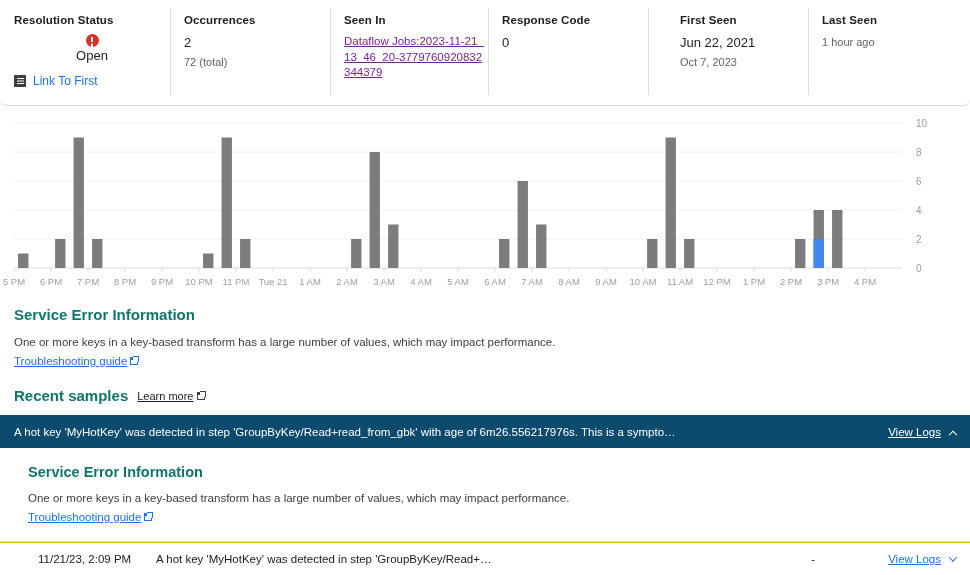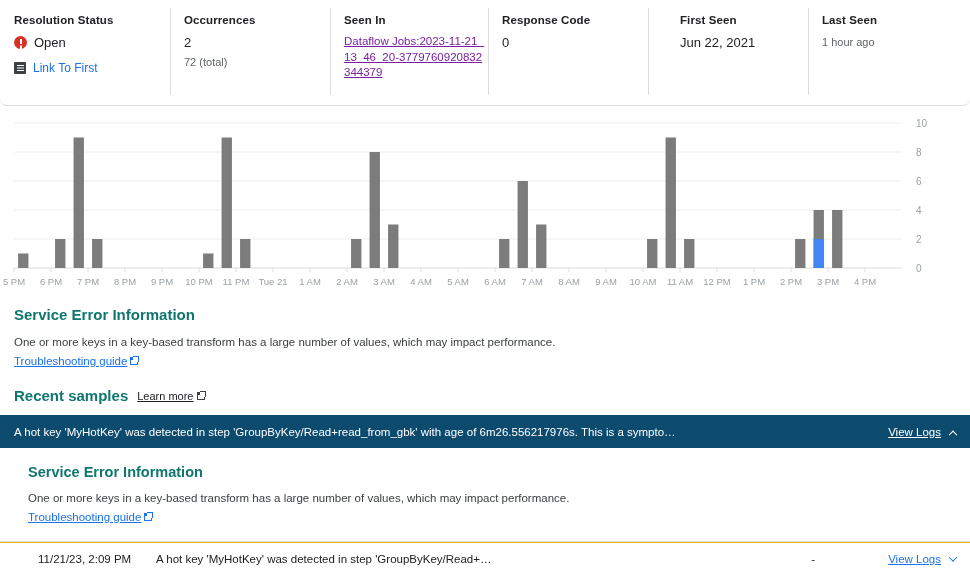--- a/index.html
+++ b/index.html
@@ -51,22 +51,22 @@
   }
   .field-sub {
     font-size: 11px;
     color: #5f6368;
     margin-top: 3px;
     line-height: 16px;
   }
   .status-line {
     display: flex;
     align-items: center;
-    gap: 7px;
     margin-bottom: 10px;
+    flex-direction: column;
   }
   .icon-alert {
     width: 13px; height: 13px; border-radius: 50%;
     background: #d93025;
     position: relative;
     flex: none;
   }
   .icon-alert::after {
     content: "";
     position: absolute;
@@ -281,20 +281,21 @@
   </div>
 
   <div class="summary-cell cell-response">
     <div class="field-label">Response Code</div>
     <div class="field-value">0</div>
   </div>
 
   <div class="summary-cell cell-first">
     <div class="field-label">First Seen</div>
     <div class="field-value">Jun 22, 2021</div>
+    <div class="field-sub">Oct 7, 2023</div>
   </div>
 
   <div class="summary-cell cell-last">
     <div class="field-label">Last Seen</div>
     <div class="field-sub">1 hour ago</div>
   </div>
 
 </div>
 
 <div class="chart-wrap">

